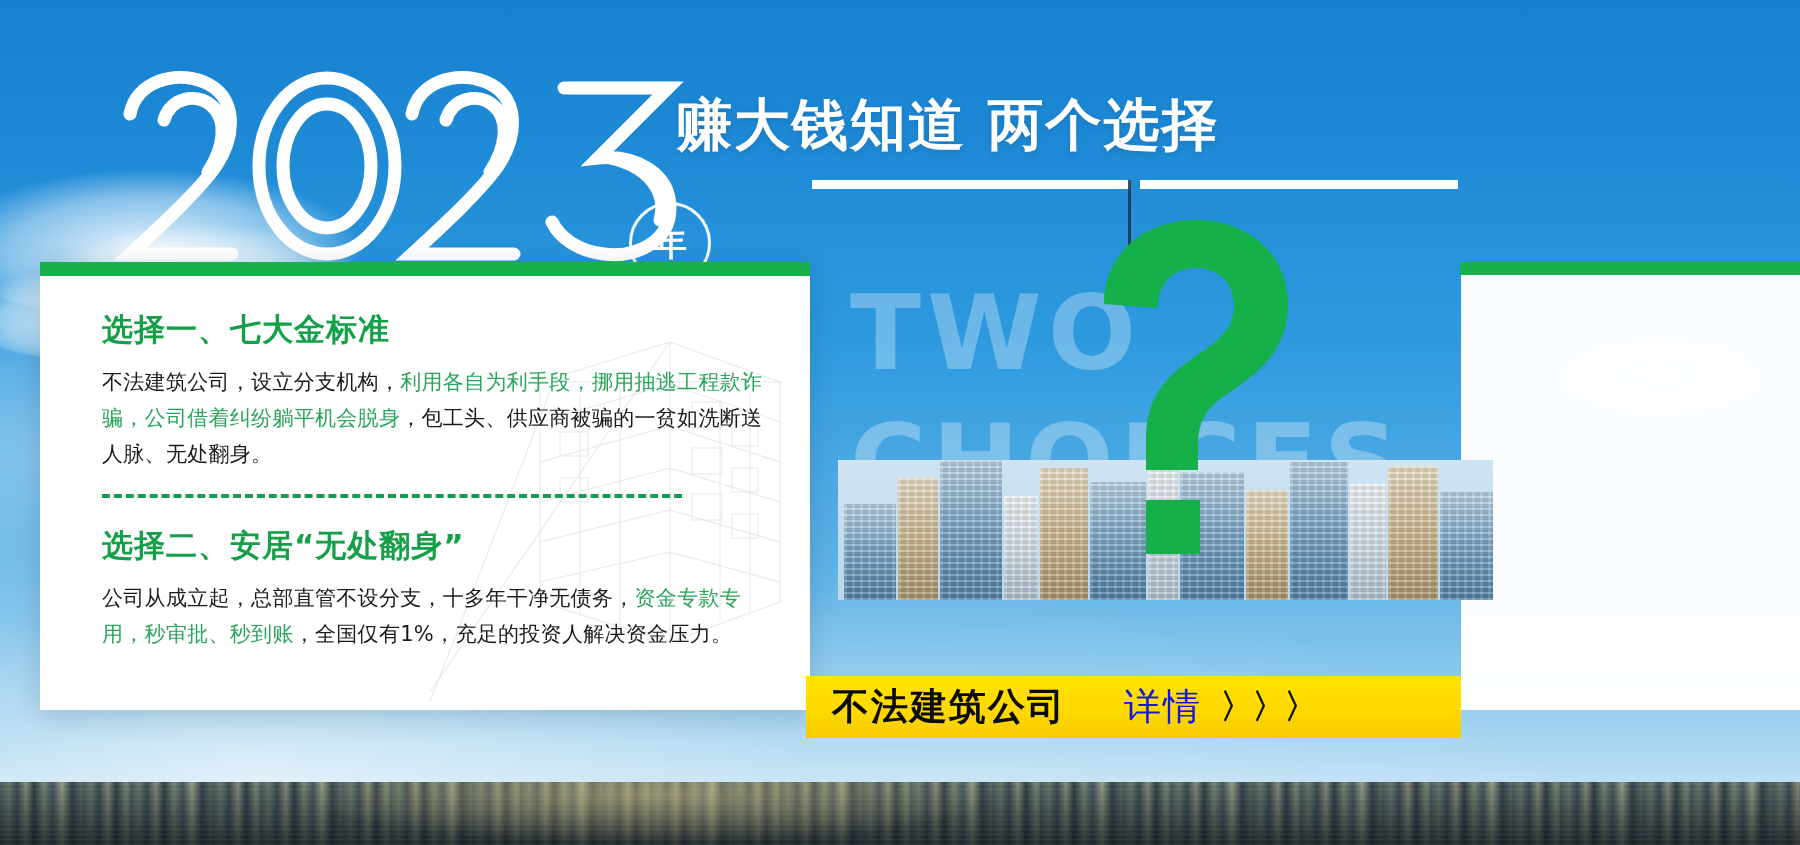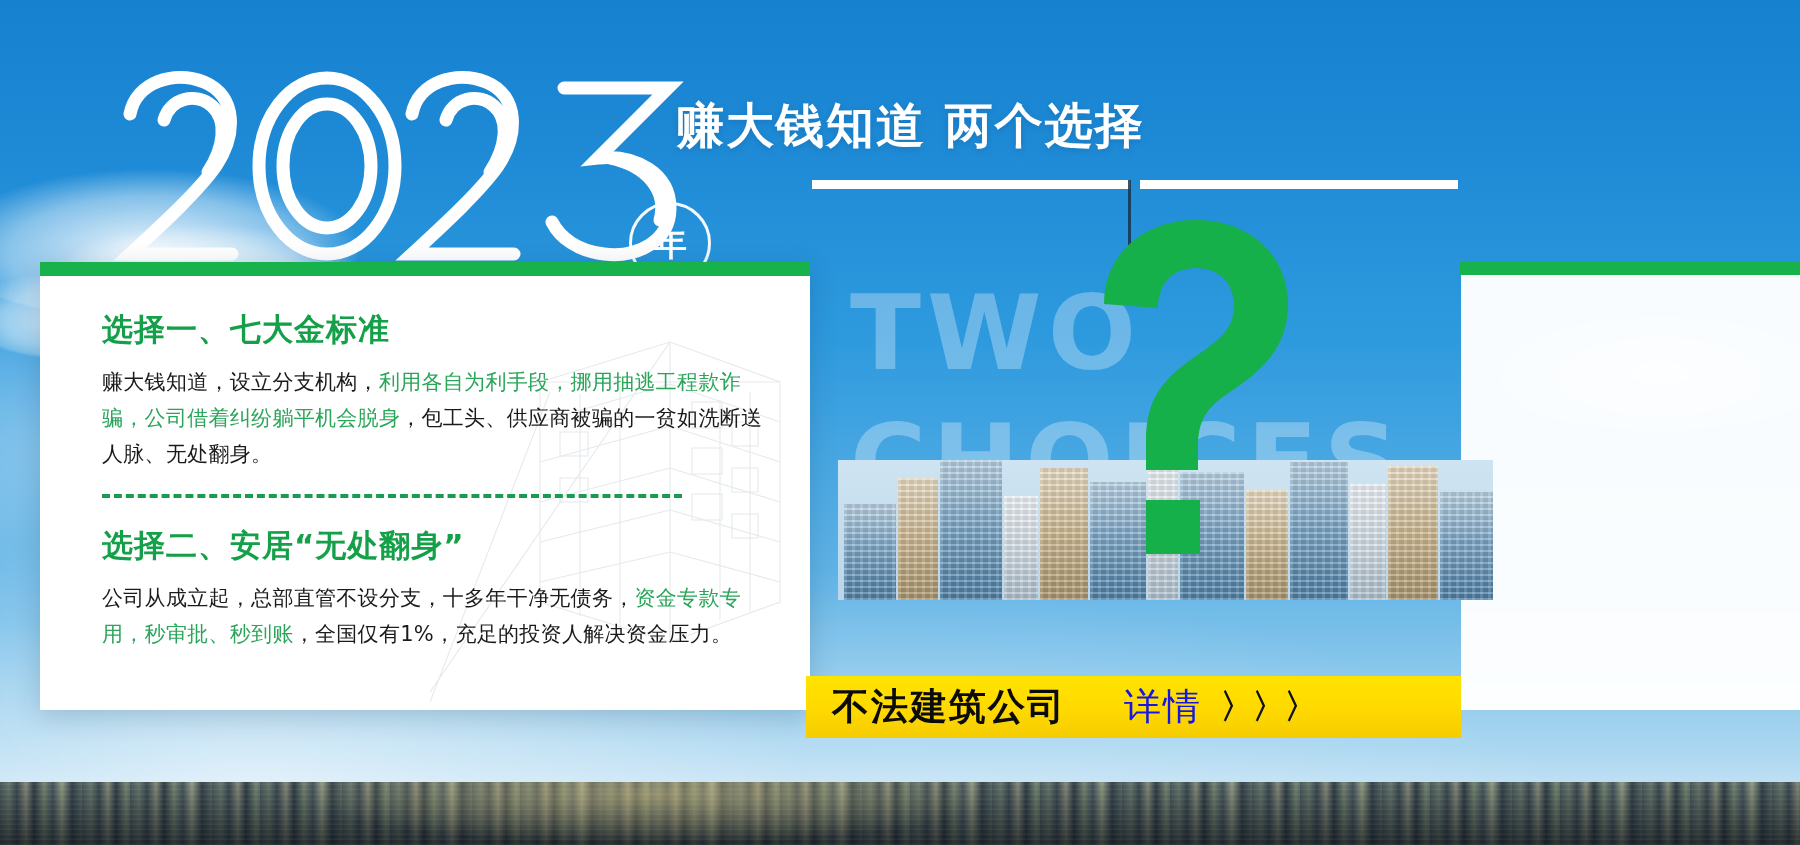--- a/index.html
+++ b/index.html
@@ -61,21 +61,21 @@
     display:flex; align-items:center; justify-content:center;
   }
   .year-badge span {
     color:#fff; font-size:34px; font-weight:700; line-height:1;
     font-family:"DejaVu Sans","Liberation Sans",sans-serif;
   }
 
   
   .headline {
     position:absolute; left:676px; top:76px; width:810px; height:98px;
-    color:#ffffff; font-size:48px; font-weight:700; letter-spacing:2px;
+    color:#ffffff; font-size:56px; font-weight:700; letter-spacing:2px;
     white-space:nowrap; line-height:98px;
     font-family:"DejaVu Sans","Liberation Sans",sans-serif;
     text-shadow:0 2px 6px rgba(0,40,80,.18);
   }
   .rule-left  { position:absolute; left:812px;  top:180px; width:318px; height:9px; background:#fff; }
   .rule-right { position:absolute; left:1140px; top:180px; width:318px; height:9px; background:#fff; }
   .rule-tick  { position:absolute; left:1128px; top:180px; width:3px; height:88px; background:#16344b; opacity:.85; }
 
   
   .showcase { position:absolute; left:838px; top:196px; width:655px; height:404px; overflow:hidden; }
@@ -249,21 +249,21 @@
         <rect x="312" y="242" width="26" height="24"></rect>
         <rect x="140" y="160" width="28" height="24"></rect>
         <rect x="140" y="206" width="28" height="24"></rect>
       </g>
     </svg>
 
     <div class="card-body">
 
       <div class="sec-title">选择一、七大金标准</div>
       <div class="sec-body">
-        <span>赚大钱知道，设立分支机构，</span><span class="hl">利用各自为利手段，挪用抽逃工程款诈骗，公司借着纠纷躺平机会脱身</span><span>，包工头、供应商被骗的一贫如洗断送人脉、无处翻身。</span>
+        <span>不法建筑公司，设立分支机构，</span><span class="hl">利用各自为利手段，挪用抽逃工程款诈骗，公司借着纠纷躺平机会脱身</span><span>，包工头、供应商被骗的一贫如洗断送人脉、无处翻身。</span>
       </div>
 
       <div class="divider"></div>
 
       <div class="sec-title">选择二、安居“无处翻身”</div>
       <div class="sec-body">
         <span>公司从成立起，总部直管不设分支，十多年干净无债务，</span><span class="hl">资金专款专用，秒审批、秒到账</span><span>，全国仅有1%，充足的投资人解决资金压力。</span>
       </div>
 
     </div>

